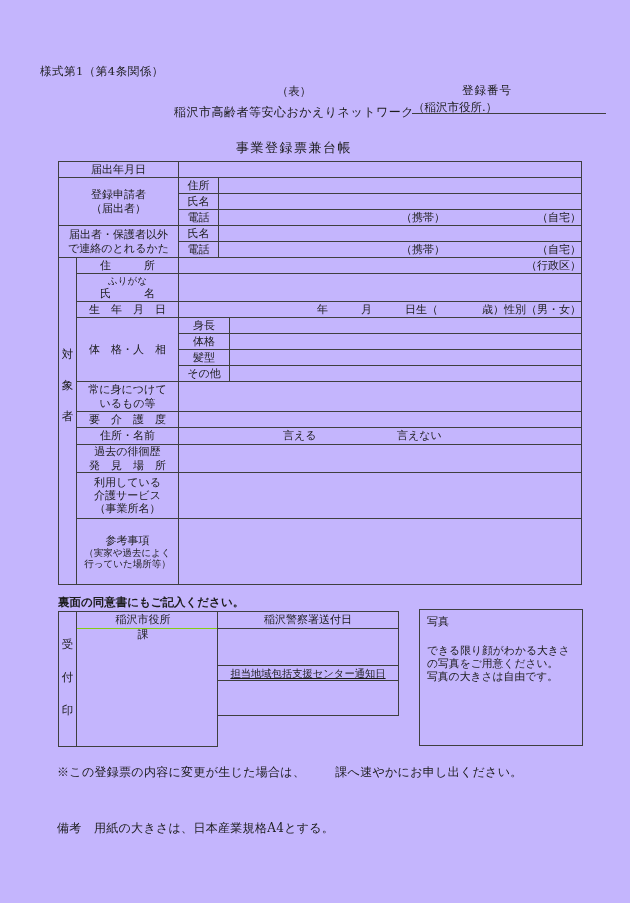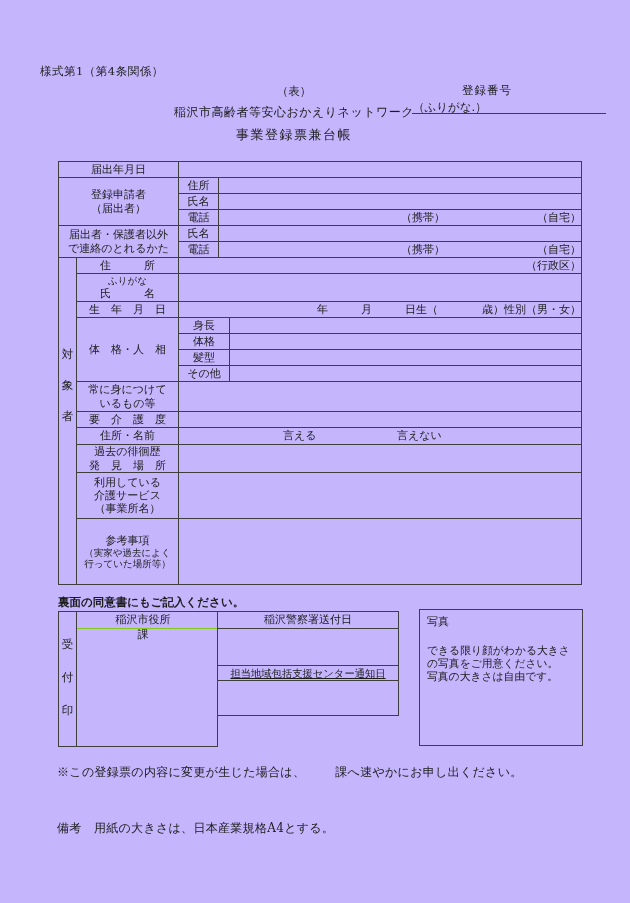--- a/index.html
+++ b/index.html
@@ -10,21 +10,21 @@
     font-family:"DejaVu Serif","Liberation Serif",serif;
     overflow:hidden;
   }
   .abs { position:absolute; }
 
   
   .form-number { left:40px; top:64px; font-size:11.5px; letter-spacing:0.5px; }
   .header-center { left:148px; top:84px; width:292px; text-align:center; }
   .front-label { font-size:11.5px; margin-bottom:5px; }
   .title1 { font-size:12px; letter-spacing:0.5px; }
-  .title2 { font-size:13px; letter-spacing:1.5px; margin-top:5px; }
+  .title2 { font-size:13px; letter-spacing:1.5px; margin-top:18px; }
   .reg-no  { left:462px; top:83px;  font-size:11.5px; letter-spacing:1px; }
   .seal-no { left:413px; top:100px; font-size:11.5px; }
   .seal-line { left:412px; top:113px; width:194px; height:1px; background:#3f3f3f; }
 
   
   table.main { position:absolute; left:58px; top:161px; width:523px;
                border-collapse:collapse; table-layout:fixed; }
   table.main td { border:1px solid #3f3f3f; font-size:11px; line-height:1.2;
                   padding:0; vertical-align:middle; }
   .h16{height:16px} .h17{height:17px} .h28{height:28px} .h30{height:30px}
@@ -79,21 +79,21 @@
 
 <div class="page">
 
   <div class="abs form-number">様式第1（第4条関係）</div>
   <div class="abs header-center">
     <div class="front-label">（表）</div>
     <div class="title1">稲沢市高齢者等安心おかえりネットワーク</div>
     <div class="title2">事業登録票兼台帳</div>
   </div>
   <div class="abs reg-no">登録番号</div>
-  <div class="abs seal-no">（ふりがな.）</div>
+  <div class="abs seal-no">（稲沢市役所.）</div>
   <div class="abs seal-line"></div>
 
   <table class="main">
     <colgroup>
       <col style="width:18px">
         <col style="width:102px">
         <col style="width:40px">
       <col style="width:11px">
         <col style="width:352px">
     </colgroup>

